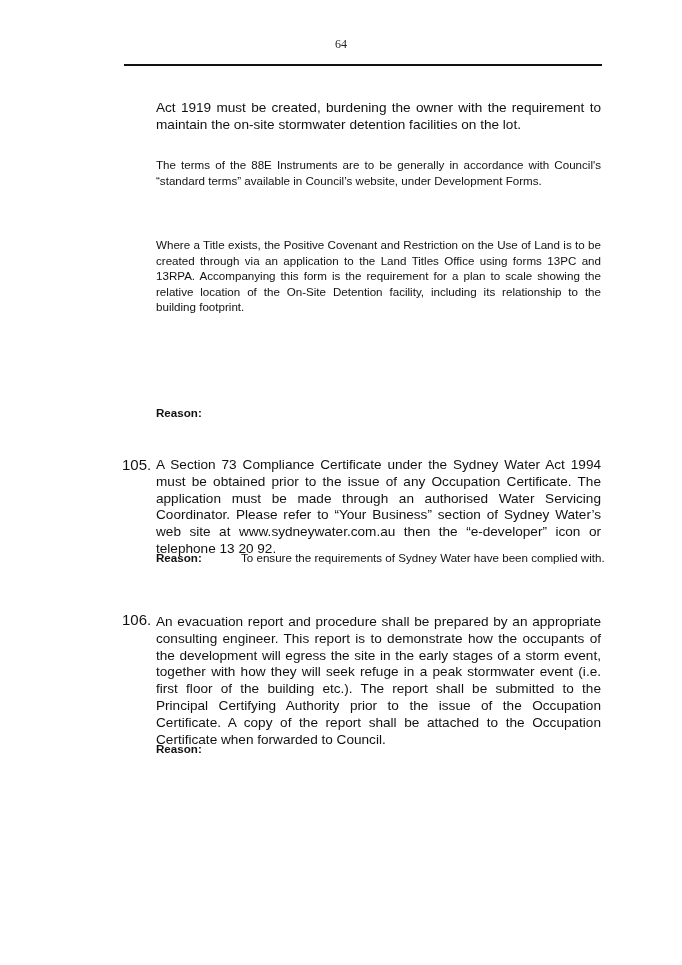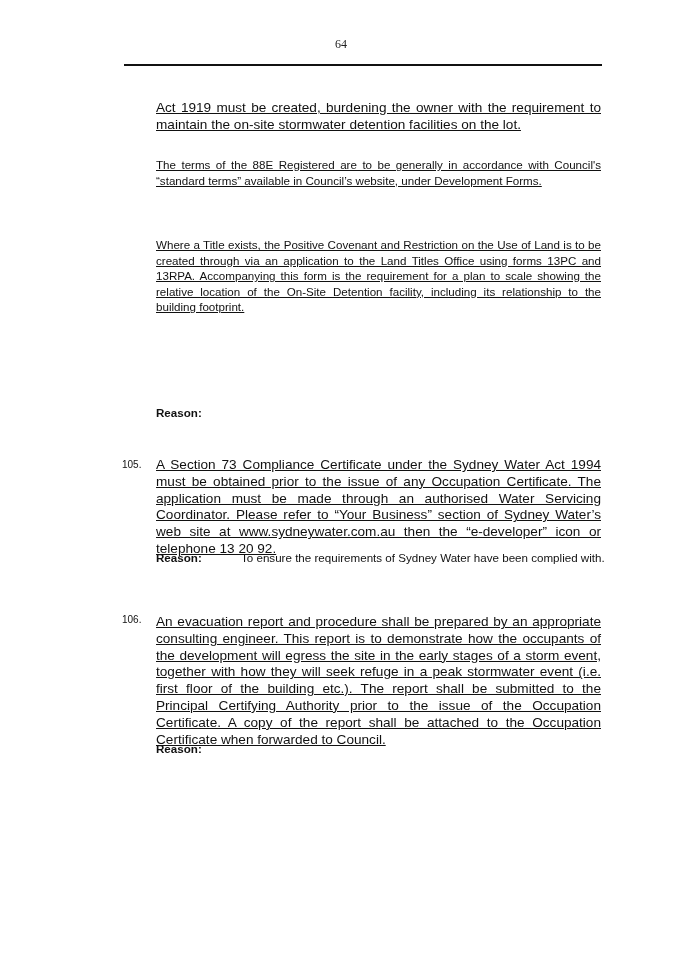--- a/index.html
+++ b/index.html
@@ -1,40 +1,40 @@
 <!DOCTYPE html>
 <html><head>
 <meta charset="utf-8">
 <style>
   html, body { margin: 0; padding: 0; background: #ffffff; }
   body { width: 682px; height: 965px; position: relative; overflow: hidden; color: #111; }
   .page { position: absolute; left: 0; top: 0; width: 682px; height: 757px; background: #fff; }
   .page-number { position: absolute; top: 37px; left: 0; width: 682px; text-align: center;
     font-family: "Liberation Serif", serif; font-size: 12px; color: #222; }
   .header-rule { position: absolute; left: 124px; top: 64px; width: 478px; height: 2px; background: #111; }
-  .block { position: absolute; font-family: "Liberation Sans", sans-serif; text-align: justify; text-decoration: underline; }
+  .block { position: absolute; font-family: "Liberation Sans", sans-serif; text-align: justify; }
   .large { font-size: 13.6px; line-height: 16.8px; }
   .small { font-size: 11.6px; line-height: 15.6px; }
   .just-last { text-align-last: left; }
-  .item-num { position: absolute; font-family: "Liberation Sans", sans-serif; font-size: 10px; line-height: 16.8px; }
+  .item-num { position: absolute; font-family: "Liberation Sans", sans-serif; font-size: 15px; line-height: 16.8px; }
   .reason { position: absolute; font-family: Liberation Sans, sans-serif; font-size: 11.6px; line-height: 16px; }
   .reason-label { position: absolute; left: 0; top: 0; font-weight: bold; }
   .reason-text { position: absolute; left: 65px; top: 0; text-align: justify; }
 </style>
 </head>
 <body>
 
 <div class="page">
 
   <div class="page-number">64</div>
   <div class="header-rule"></div>
 
   <div class="block large just-last" style="left:156px; top:100px; width:445px;">Act 1919 must be created, burdening the owner with the requirement to maintain the on-site stormwater detention facilities on the lot.</div>
 
-  <div class="block small just-last" style="left:156px; top:157px; width:445px;">The terms of the 88E Registered are to be generally in accordance with Council's “standard terms” available in Council’s website, under Development Forms.</div>
+  <div class="block small just-last" style="left:156px; top:157px; width:445px;">The terms of the 88E Instruments are to be generally in accordance with Council's “standard terms” available in Council’s website, under Development Forms.</div>
 
   <div class="block small just-last" style="left:156px; top:237px; width:445px;">Where a Title exists, the Positive Covenant and Restriction on the Use of Land is to be created through via an application to the Land Titles Office using forms 13PC and 13RPA. Accompanying this form is the requirement for a plan to scale showing the relative location of the On-Site Detention facility, including its relationship to the building footprint.</div>
 
 
   <div class="reason" style="left:156px; top:405px; width:445px; height:16px;">
     <span class="reason-label">Reason:</span>
   </div>
 
   <div class="item-num" style="left:122px; top:457px;">105.</div>
   <div class="block large just-last" style="left:156px; top:457px; width:445px;">A Section 73 Compliance Certificate under the Sydney Water Act 1994 must be obtained prior to the issue of any Occupation Certificate. The application must be made through an authorised Water Servicing Coordinator. Please refer to “Your Business” section of Sydney Water’s web site at www.sydneywater.com.au then the “e-developer” icon or telephone 13 20 92.</div>

